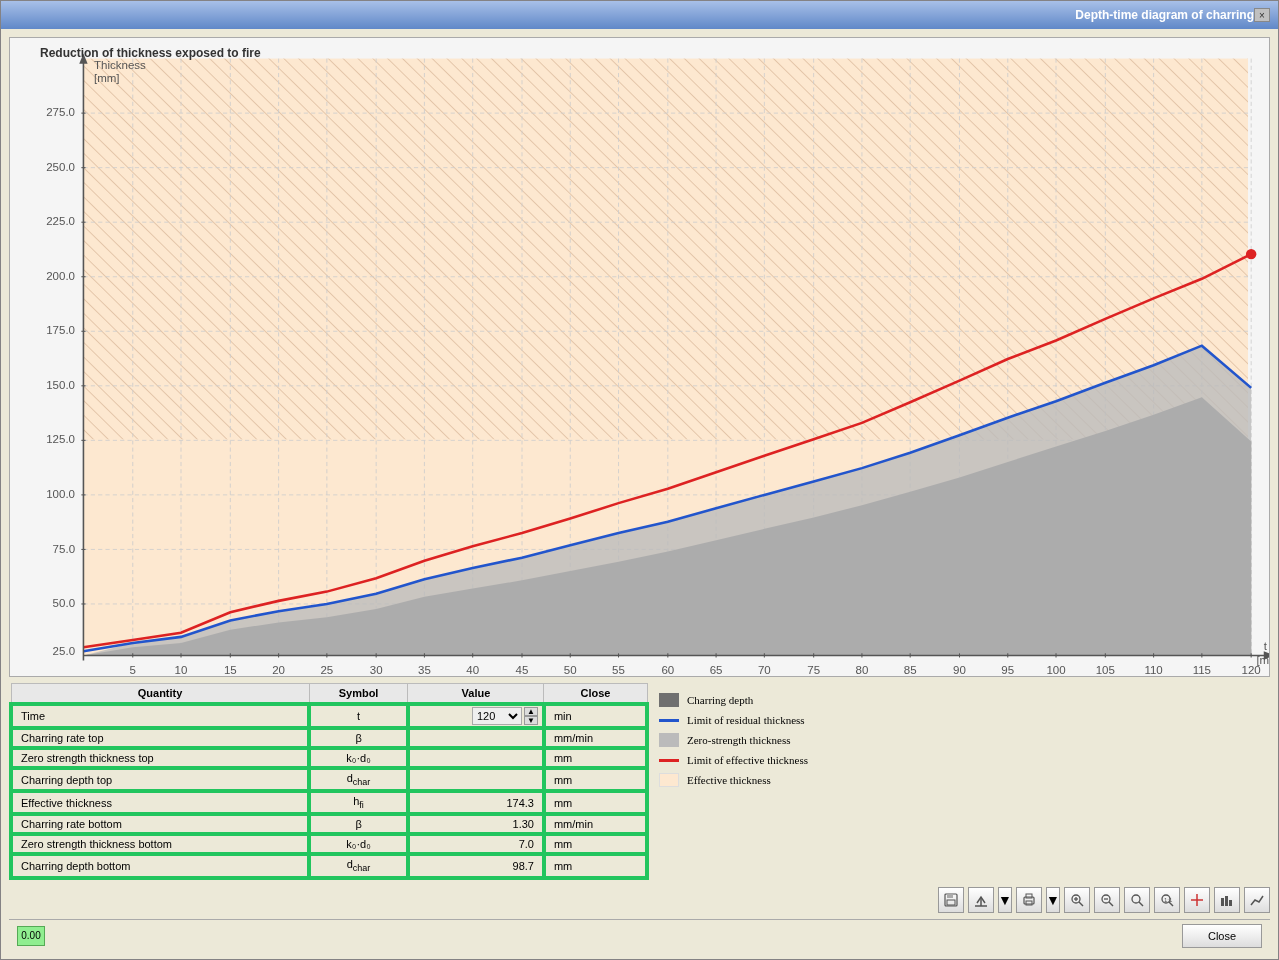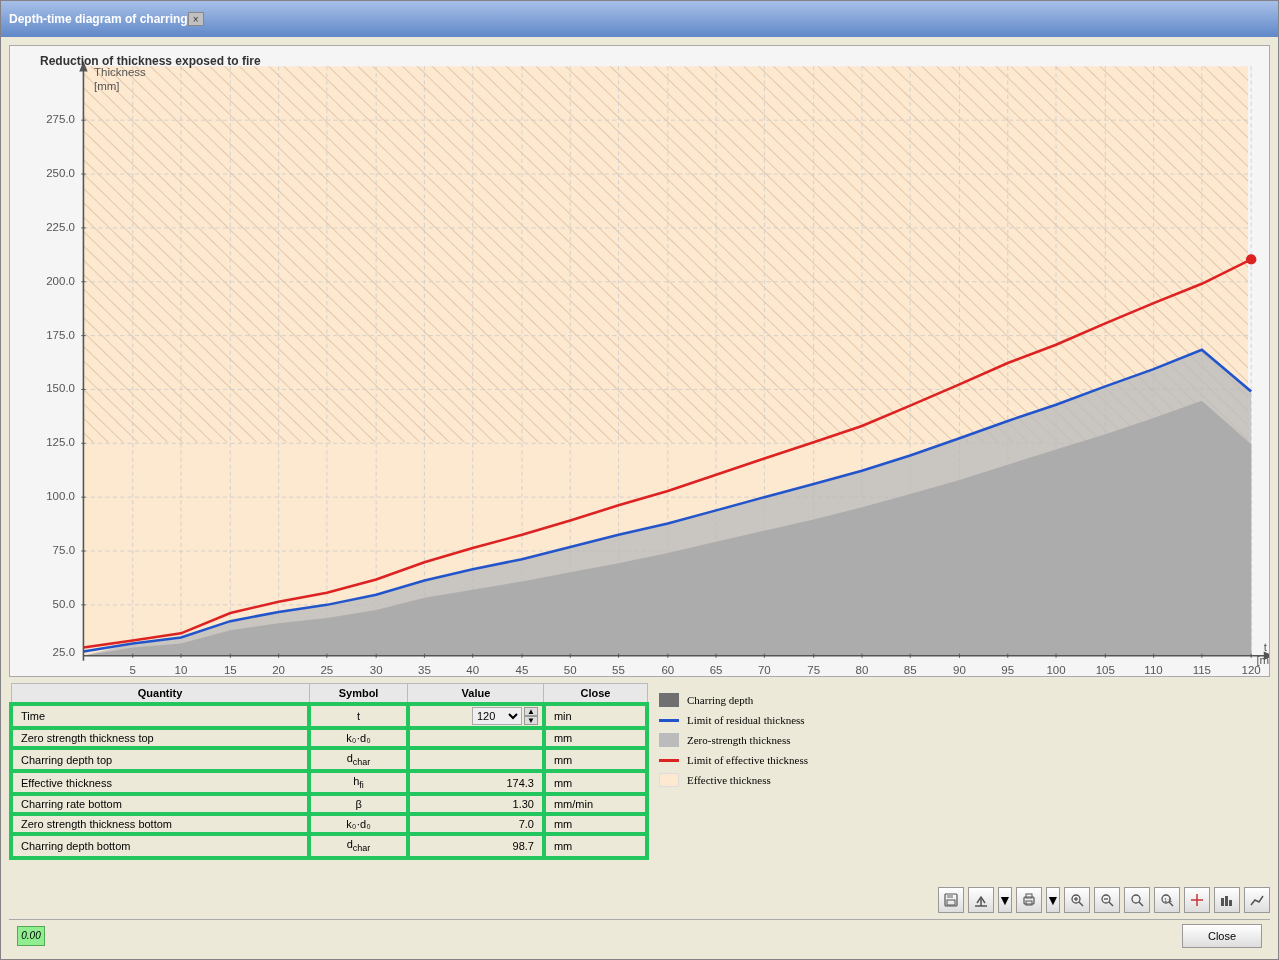--- a/index.html
+++ b/index.html
@@ -1,20 +1,20 @@
 <!DOCTYPE html>
 <html><head>
   <meta charset="utf-8">
   <style>
     * { box-sizing: border-box; margin: 0; padding: 0; }
     body { font-family: Arial, sans-serif; font-size: 12px; background: #d4d0c8; width: 1279px; height: 960px; overflow: hidden; }
 
     .window { width: 1279px; height: 960px; background: #ece9d8; border: 1px solid #848284; display: flex; flex-direction: column; }
 
-    .title-bar { background: linear-gradient(to bottom, #a8c0e8, #6088c8); height: 36px; display: flex; align-items: center; padding: 0 8px; justify-content: flex-start; flex-shrink: 0; }
+    .title-bar { background: linear-gradient(to bottom, #a8c0e8, #6088c8); height: 28px; display: flex; align-items: center; padding: 0 8px; justify-content: flex-end; flex-shrink: 0; }
     .title-bar-text { color: white; font-size: 12px; font-weight: bold; }
     .title-bar-close { width: 16px; height: 14px; background: #c0c0c0; border: 1px solid #888; font-size: 10px; display: flex; align-items: center; justify-content: center; cursor: pointer; color: #333; }
 
     .main-content { flex: 1; display: flex; flex-direction: column; padding: 8px; gap: 6px; overflow: hidden; }
 
     .chart-area { background: white; border: 1px solid #aaa; flex: 1; position: relative; overflow: hidden; }
 
     .bottom-section { display: flex; flex-direction: row; gap: 10px; height: 230px; flex-shrink: 0; }
 
     .table-section { flex: 0 0 640px; }
@@ -44,21 +44,21 @@
     .legend-item { display: flex; align-items: center; gap: 8px; margin-bottom: 6px; font-size: 11px; font-family: Liberation Serif, serif; }
     .legend-swatch { width: 20px; height: 14px; flex-shrink: 0; }
     .legend-swatch-charring { background: #707070; }
     .legend-swatch-zero { background: #bbbbbb; }
     .legend-swatch-effective-area { background: #fde8d0; border: 1px solid #ddd; }
 
     
     .tb-btn { width: 26px; height: 26px; background: linear-gradient(to bottom, #fff, #ddd); border: 1px solid #999; display: flex; align-items: center; justify-content: center; cursor: pointer; font-size: 14px; }
 
     
-    .status-indicator { background: #90ee90; border: 1px solid #5a5; width: 28px; height: 20px; display: flex; align-items: center; justify-content: center; font-size: 10px; font-style: italic; }
+    .status-indicator { background: #90ee90; border: 1px solid #5a5; width: 28px; height: 20px; display: flex; align-items: center; justify-content: center; font-size: 10px; }
     .close-btn { width: 80px; height: 24px; background: linear-gradient(to bottom, #fff, #ddd); border: 1px solid #999; cursor: pointer; font-size: 11px; display: flex; align-items: center; justify-content: center; }
 
     sub { font-size: 9px; }
   </style>
 </head>
 <body>
 
 <div class="window">
 
   <div class="title-bar">
@@ -243,20 +243,26 @@
                   </select>
                   <div style="display:flex;flex-direction:column;">
                     <div class="spin-btn">▲</div>
                     <div class="spin-btn">▼</div>
                   </div>
                 </div>
               </td>
               <td>min</td>
             </tr>
             <tr>
+              <td>Charring rate top</td>
+              <td>β</td>
+              <td></td>
+              <td>mm/min</td>
+            </tr>
+            <tr>
               <td>Zero strength thickness top</td>
               <td>k₀·d₀</td>
               <td></td>
               <td>mm</td>
             </tr>
             <tr>
               <td>Charring depth top</td>
               <td>d<sub>char</sub></td>
               <td></td>
               <td>mm</td>

